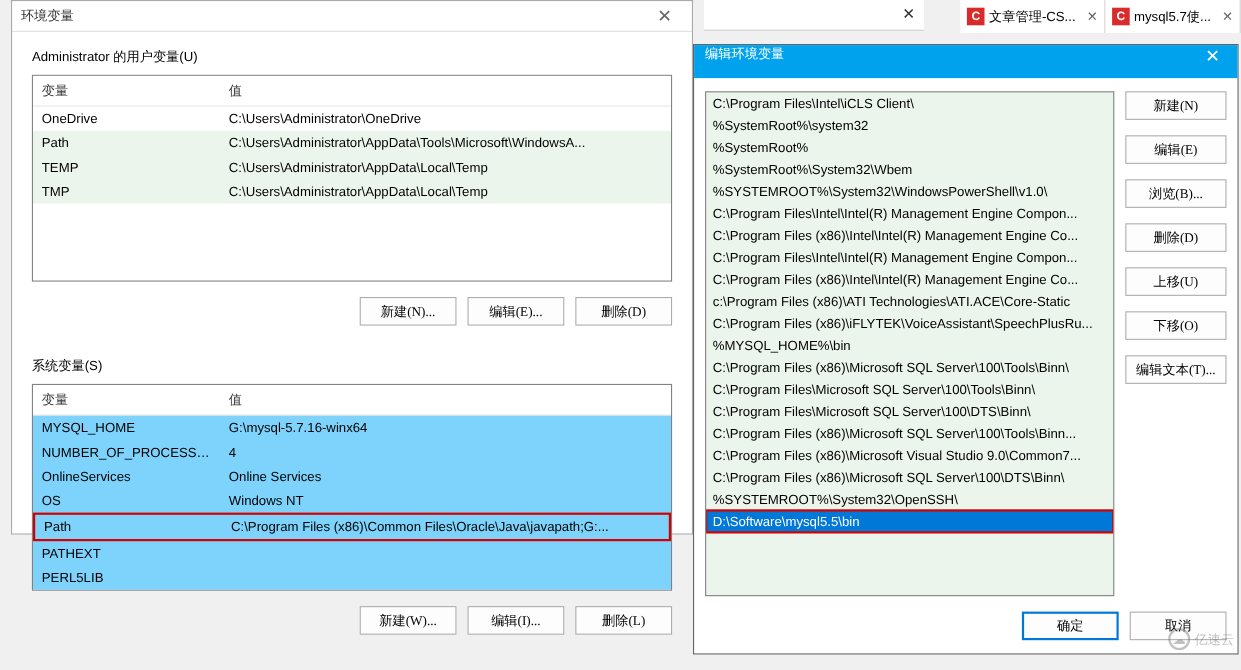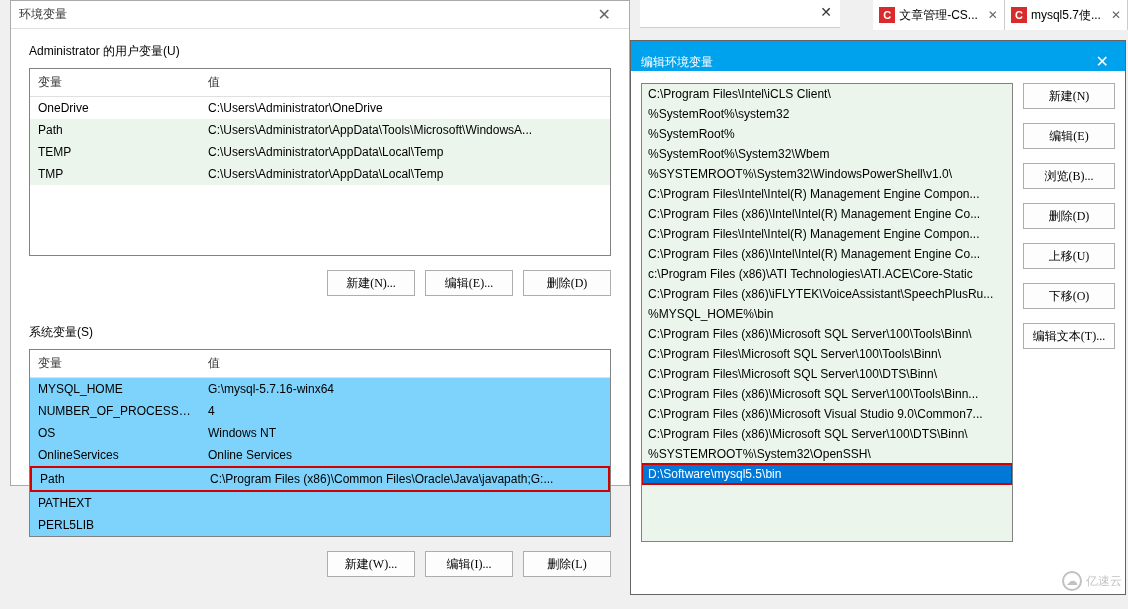--- a/index.html
+++ b/index.html
@@ -29,21 +29,21 @@
   .table-box.sys .body { background: #7dd3fc; }
   .row.sel-red { border: 2px solid #d40000; }
   .row.hl-white { background: #fff; }
   
   .btn-row { display: flex; justify-content: flex-end; gap: 10px; padding: 4px 18px 14px 12px; }
   .btn { min-width: 88px; height: 26px; background: #fdfdfd; border: 1px solid #adadad; display: flex; align-items: center; justify-content: center; cursor: pointer; font-family: Liberation Serif, serif; }
   .btn.primary { border: 2px solid #0078d7; }
   
   
   .dlg2 { position: absolute; left: 630px; top: 40px; width: 496px; height: 555px; background: #fff; border:1px solid #646464;}
-  .dlg2 .titlebar { height: 30px; background: #00a2ed; display: flex; align-items: flex-end; padding: 0 10px; }
+  .dlg2 .titlebar { height: 30px; background: #00a2ed; display: flex; align-items: flex-start; padding: 0 10px; }
   .dlg2 .titlebar .title { flex: 1; color: #fff; font-size: 12px; }
   .dlg2 .titlebar .close { color: #fff; font-size: 16px; padding: 0 6px; cursor: pointer; }
   .dlg2 .content { display: flex; padding: 12px 10px 6px 10px; gap: 10px; height: calc(100% - 76px); }
   .listbox { flex: 1; border: 1px solid #828282; background: #ecf5ec; overflow: hidden; position: relative;}
   .listbox .lines-wrap { position: absolute; inset: 0; overflow-y: auto; }
   .listbox .line { padding: 3px 6px; white-space: nowrap; overflow: hidden; text-overflow: ellipsis; }
   .listbox .line.selected { background: #0078d7; color: #fff; outline: 2px solid #d40000; outline-offset: -1px; }
   .side-btns { display: flex; flex-direction: column; gap: 14px; width: 92px; }
   .bottom-row { display: flex; justify-content: flex-end; gap: 10px; padding: 8px 10px; }
   
@@ -120,26 +120,26 @@
     <div class="body" id="sysvars">
         <div class="row">
           <div class="col var">MYSQL_HOME</div>
           <div class="col val">G:\mysql-5.7.16-winx64</div>
         </div>
         <div class="row">
           <div class="col var">NUMBER_OF_PROCESSORS</div>
           <div class="col val">4</div>
         </div>
         <div class="row">
+          <div class="col var">OnlineServices</div>
+          <div class="col val">Online Services</div>
+        </div>
+        <div class="row">
           <div class="col var">OS</div>
           <div class="col val">Windows NT</div>
-        </div>
-        <div class="row">
-          <div class="col var">OnlineServices</div>
-          <div class="col val">Online Services</div>
         </div>
         <div class="row sel-red">
           <div class="col var">Path</div>
           <div class="col val">C:\Program Files (x86)\Common Files\Oracle\Java\javapath;G:...</div>
         </div>
         <div class="row">
           <div class="col var">PATHEXT</div>
         </div>
         <div class="row">
           <div class="col var">PERL5LIB</div>
@@ -187,18 +187,22 @@
     <div class="side-btns">
       <div class="btn">新建(N)</div>
       <div class="btn">编辑(E)</div>
       <div class="btn">浏览(B)...</div>
       <div class="btn">删除(D)</div>
       <div class="btn">上移(U)</div>
       <div class="btn">下移(O)</div>
       <div class="btn">编辑文本(T)...</div>
     </div>
   </div>
+  <div class="bottom-row">
+    <div class="btn primary">确定</div>
+    <div class="btn">取消</div>
+  </div>
 </div>
 
 <div class="wm">
   <span class="logo-circ">☁</span>
   <span>亿速云</span>
 </div>
 
 </body></html>

